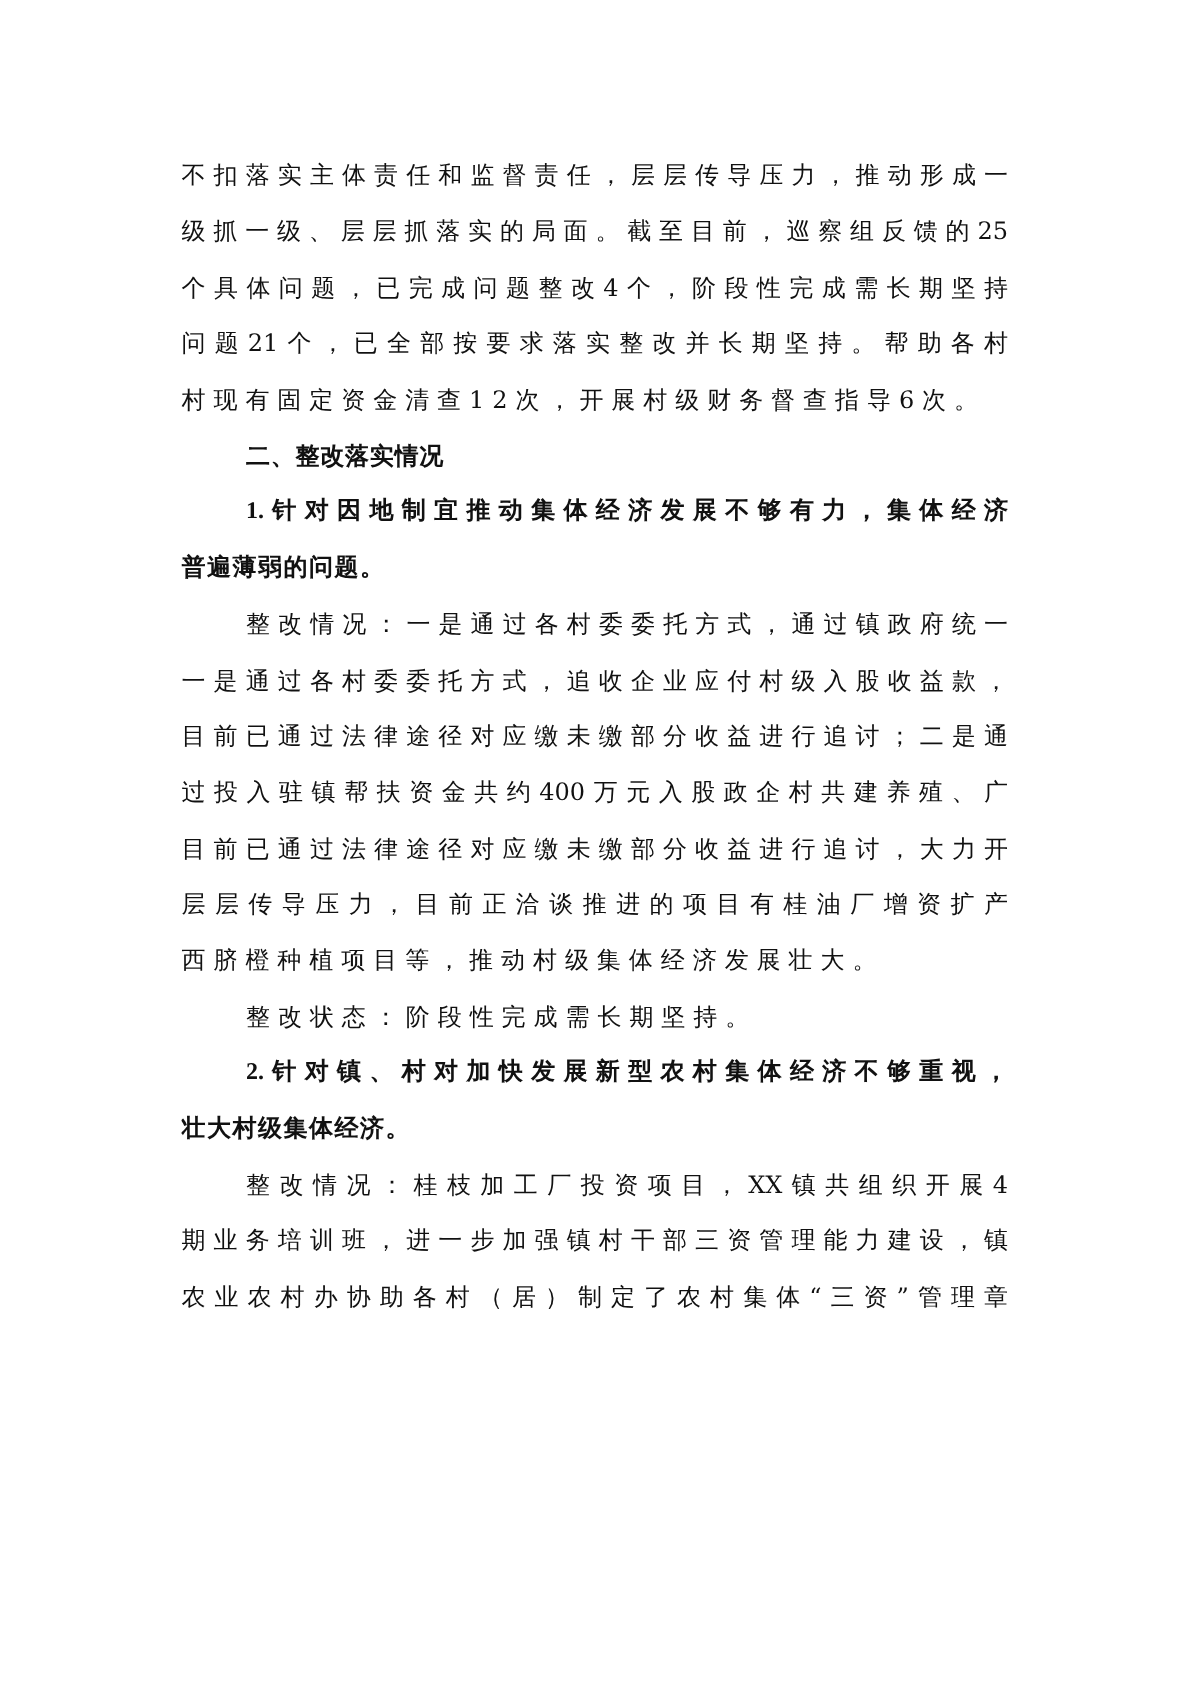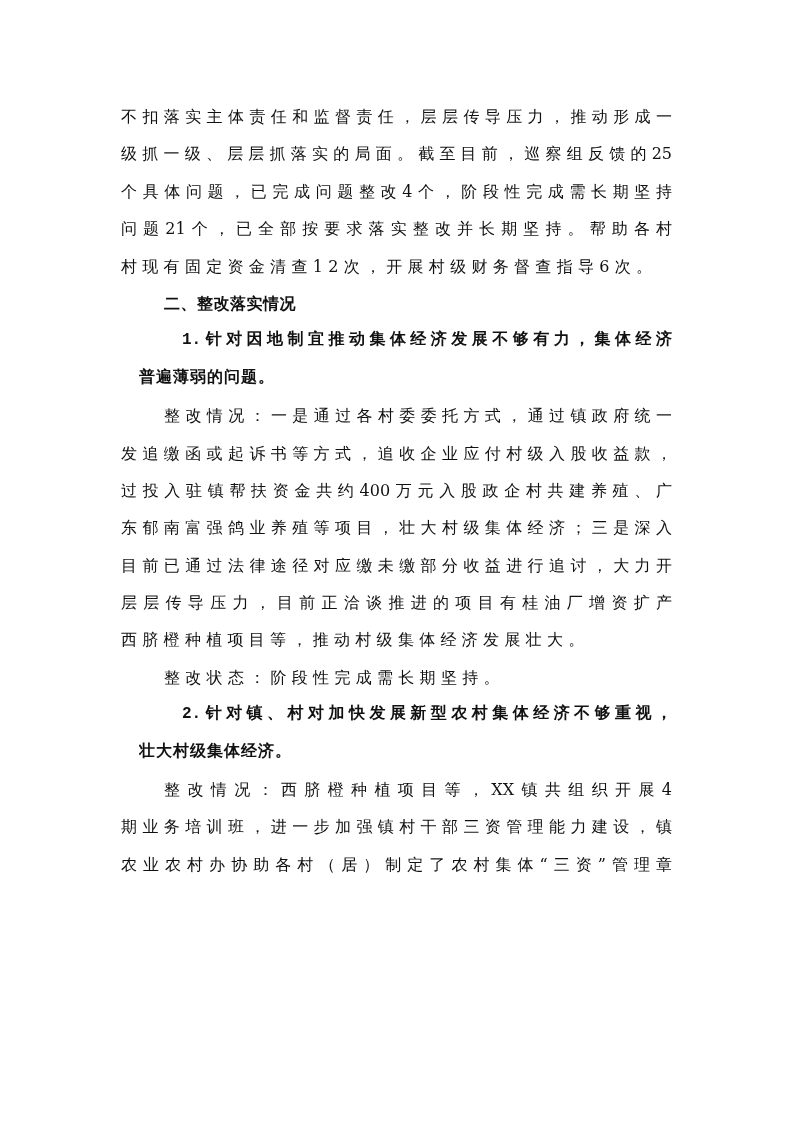--- a/index.html
+++ b/index.html
@@ -47,22 +47,21 @@
       padding-left: 43px;
     }
     .heading-sans {
       font-family: "DejaVu Sans", "Liberation Sans", sans-serif;
       font-weight: bold;
       text-align-last: left;
       letter-spacing: 0.5px;
     }
     .heading-bold {
       font-weight: bold;
-      font-family: Liberation Mono, monospace;
-      margin-left: 18px;
+      font-family: Liberation Serif, serif;
     }
     .heading-bold.last {
       letter-spacing: 1px;
     }
   </style>
 </head>
 <body>
 
 <div class="page">
   <div class="text-block">
@@ -79,37 +78,37 @@
       <div class="line indent heading-sans">二、整改落实情况</div>
     </div>
 
     <div>
       <div class="line indent heading-bold">1.针对因地制宜推动集体经济发展不够有力，集体经济</div>
       <div class="line last heading-bold">普遍薄弱的问题。</div>
     </div>
 
     <div>
       <div class="line indent">整改情况：一是通过各村委委托方式，通过镇政府统一</div>
-      <div class="line">发追缴函或起诉书等方式，追收企业应付村级入股收益款，</div>
+      <div class="line">一是通过各村委委托方式，追收企业应付村级入股收益款，</div>
+      <div class="line">目前已通过法律途径对应缴未缴部分收益进行追讨；二是通</div>
       <div class="line">过投入驻镇帮扶资金共约400万元入股政企村共建养殖、广</div>
-      <div class="line">东郁南富强鸽业养殖等项目，壮大村级集体经济；三是深入</div>
       <div class="line">目前已通过法律途径对应缴未缴部分收益进行追讨，大力开</div>
       <div class="line">层层传导压力，目前正洽谈推进的项目有桂油厂增资扩产</div>
       <div class="line last">西脐橙种植项目等，推动村级集体经济发展壮大。</div>
     </div>
 
     <div>
       <div class="line indent last">整改状态：阶段性完成需长期坚持。</div>
     </div>
 
     <div>
       <div class="line indent heading-bold">2.针对镇、村对加快发展新型农村集体经济不够重视，</div>
       <div class="line last heading-bold">壮大村级集体经济。</div>
     </div>
 
     <div>
-      <div class="line indent">整改情况：西脐橙种植项目等，XX镇共组织开展4</div>
+      <div class="line indent">整改情况：桂枝加工厂投资项目，XX镇共组织开展4</div>
       <div class="line">期业务培训班，进一步加强镇村干部三资管理能力建设，镇</div>
       <div class="line">农业农村办协助各村（居）制定了农村集体“三资”管理章</div>
     </div>
 
   </div>
 </div>
 
 </body></html>

